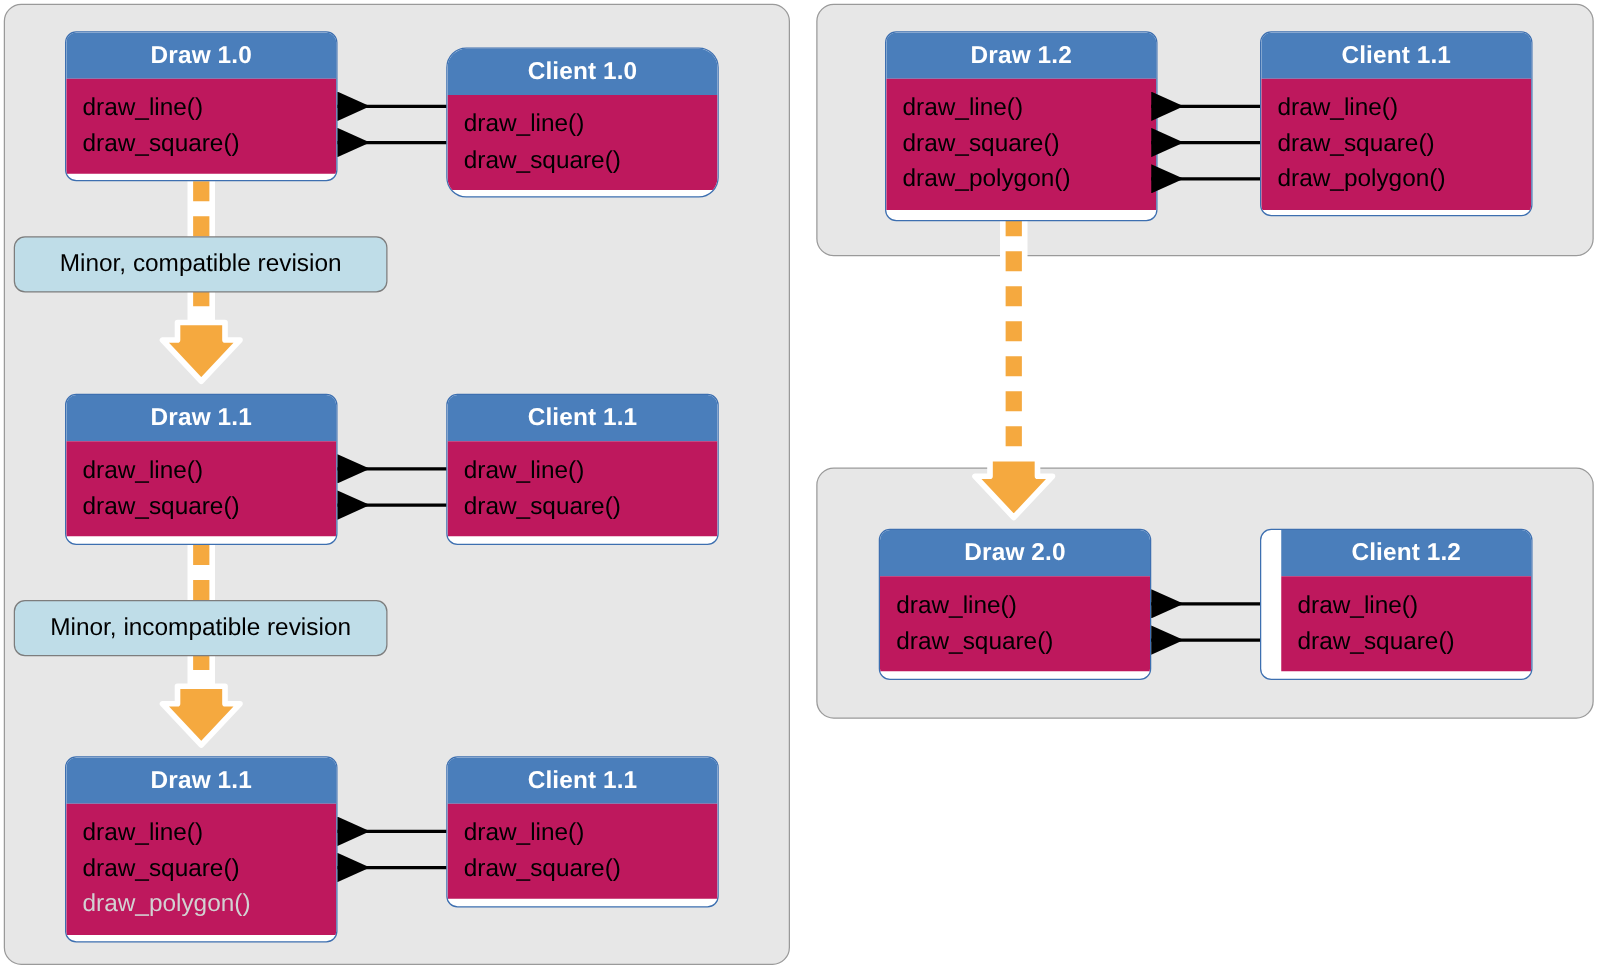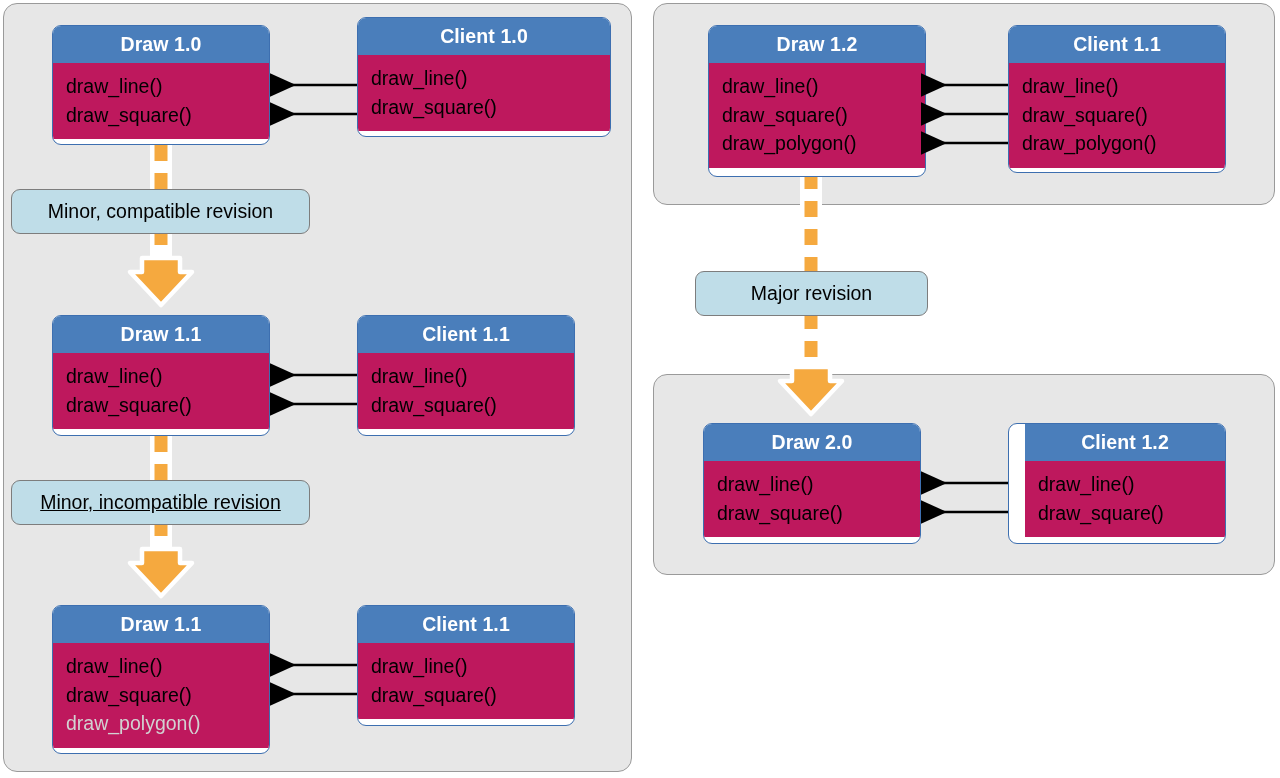--- a/index.html
+++ b/index.html
@@ -104,21 +104,21 @@
   <div class="panel" style="left:653px;top:374px; width:622px; height:201px;"></div>
 
   <div class="card" style="left:52px; top:25px; width:218px; height:120px;">
     <div class="card-header">Draw 1.0</div>
     <div class="card-body">
       <div class="method">draw_line()</div>
       <div class="method">draw_square()</div>
     </div>
   </div>
 
-  <div class="card" style="left:357px; top:17px; width:254px; height:120px;">
+  <div class="card" style="left:357px; top:38px; width:218px; height:120px;border-radius:16px;">
     <div class="card-header">Client 1.0</div>
     <div class="card-body">
       <div class="method">draw_line()</div>
       <div class="method">draw_square()</div>
     </div>
   </div>
 
   <div class="pill" style="left:11px; top:189px; width:299px; height:45px;">
     <span>Minor, compatible revision</span>
   </div>
@@ -132,21 +132,21 @@
   </div>
 
   <div class="card" style="left:357px; top:315px; width:218px; height:121px;">
     <div class="card-header">Client 1.1</div>
     <div class="card-body">
       <div class="method">draw_line()</div>
       <div class="method">draw_square()</div>
     </div>
   </div>
 
-  <div class="pill" style="left:11px; top:480px; width:299px; height:45px;text-decoration:underline;">
+  <div class="pill" style="left:11px; top:480px; width:299px; height:45px;">
     <span>Minor, incompatible revision</span>
   </div>
 
   <div class="card" style="left:52px; top:605px; width:218px; height:149px;">
     <div class="card-header">Draw 1.1</div>
     <div class="card-body">
       <div class="method">draw_line()</div>
       <div class="method">draw_square()</div>
       <div class="method dim">draw_polygon()</div>
     </div>
@@ -171,23 +171,20 @@
 
   <div class="card" style="left:1008px; top:25px; width:218px; height:148px;">
     <div class="card-header">Client 1.1</div>
     <div class="card-body">
       <div class="method">draw_line()</div>
       <div class="method">draw_square()</div>
       <div class="method">draw_polygon()</div>
     </div>
   </div>
 
-  <div class="pill" style="left:695px; top:271px; width:233px; height:45px;">
-    <span>Major revision</span>
-  </div>
 
   <div class="card" style="left:703px; top:423px; width:218px; height:121px;">
     <div class="card-header">Draw 2.0</div>
     <div class="card-body">
       <div class="method">draw_line()</div>
       <div class="method">draw_square()</div>
     </div>
   </div>
 
   <div class="card" style="left:1008px; top:423px; width:218px; height:121px;padding-left:16px;">

